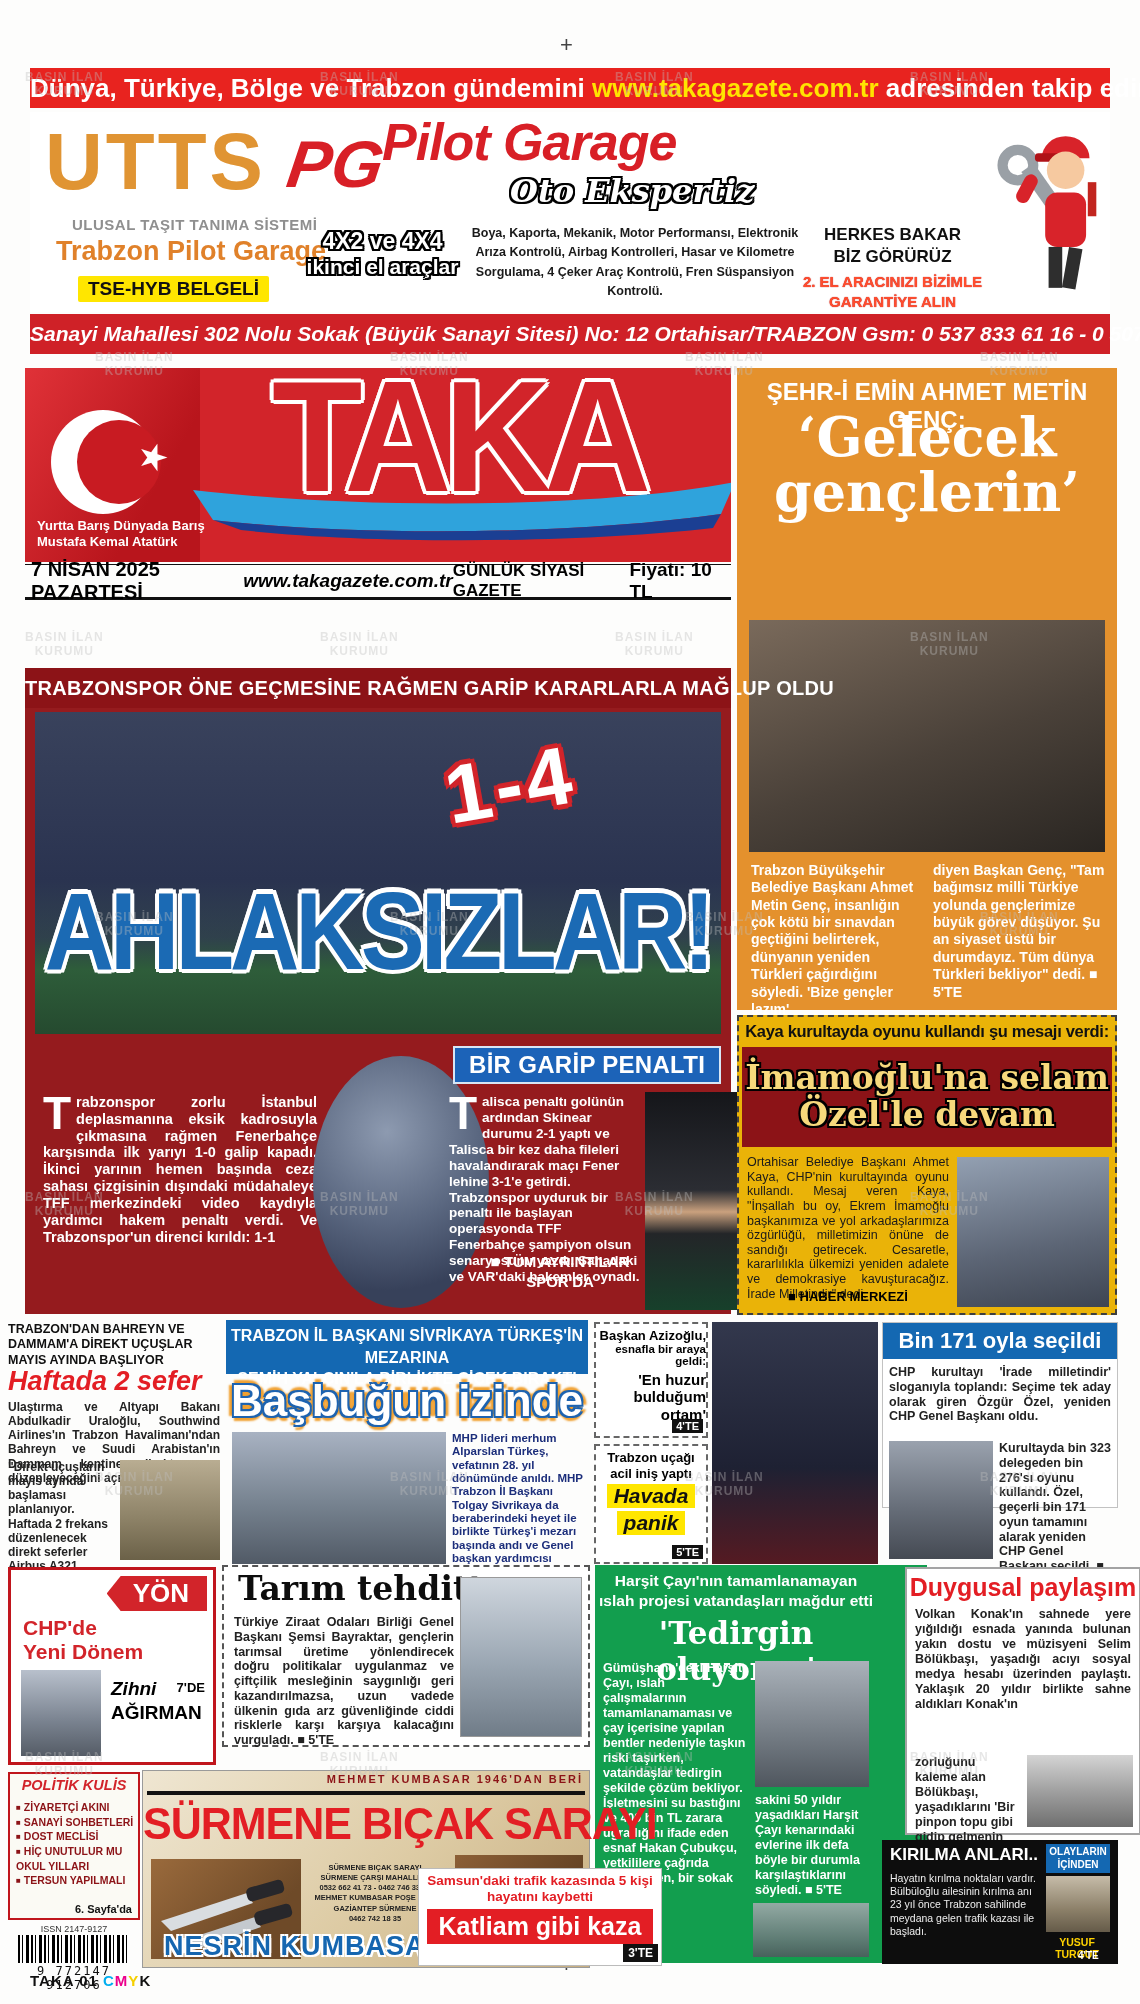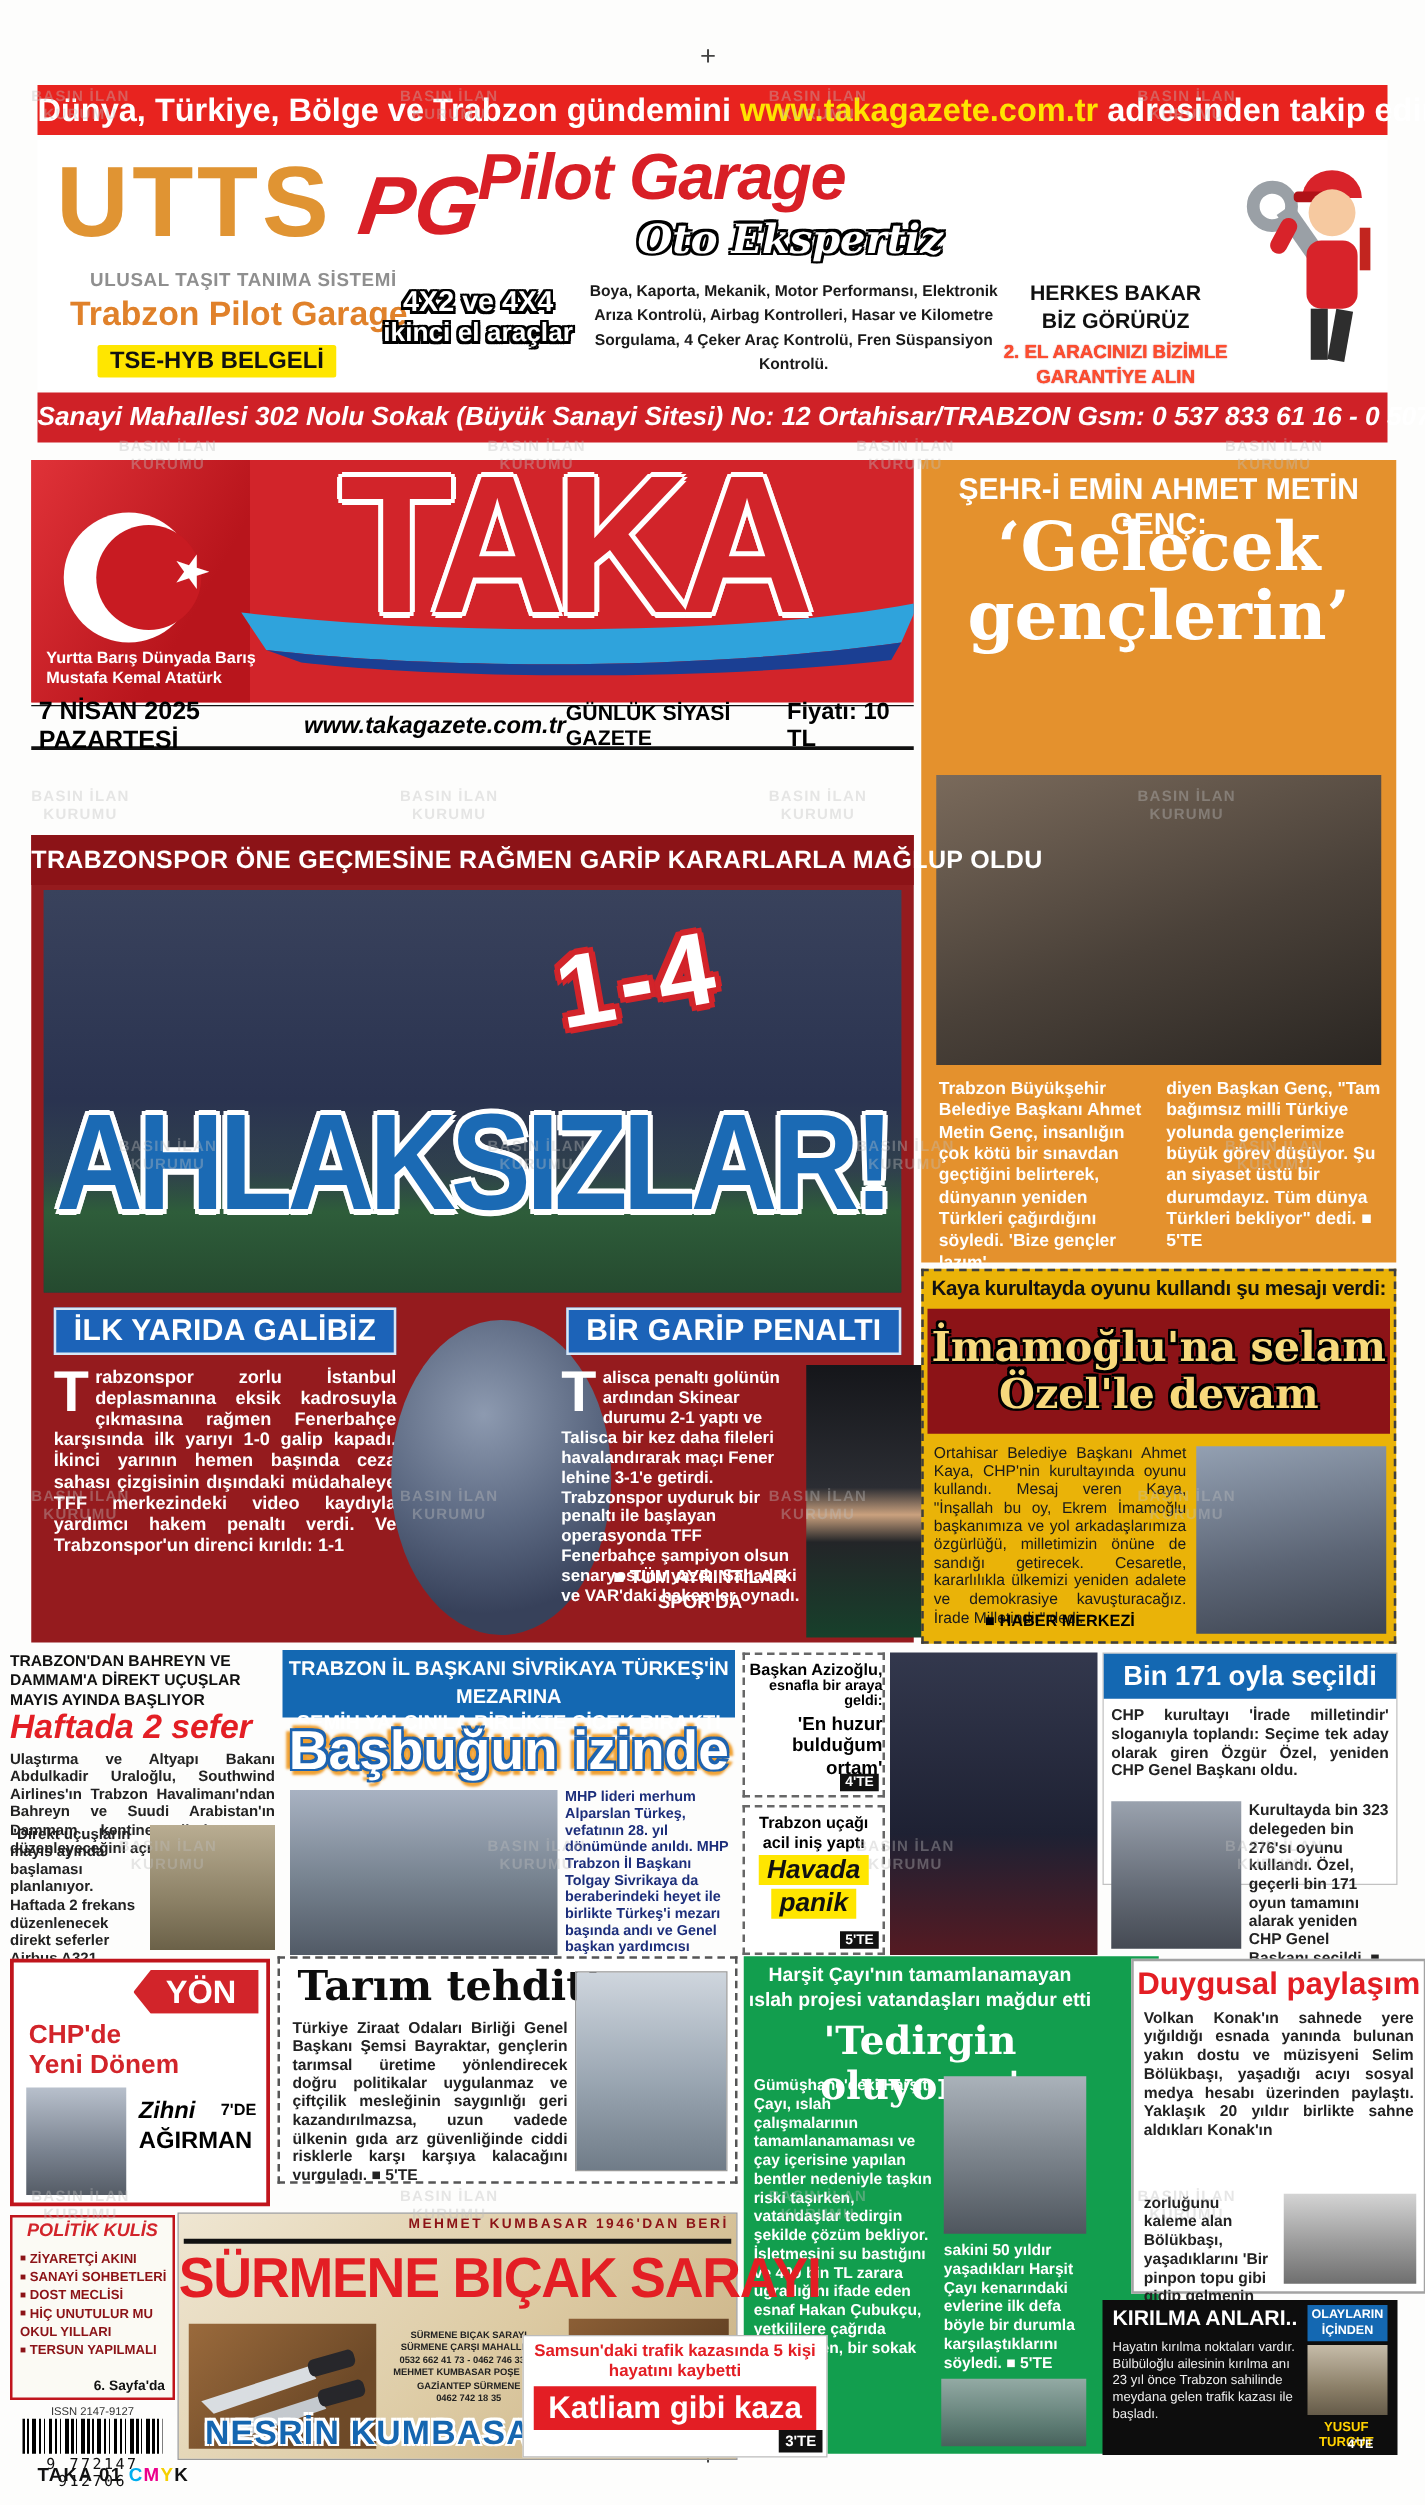--- a/index.html
+++ b/index.html
@@ -337,21 +337,20 @@
     <div class="lphoto abs"></div>
     <div class="abs cap1">Trabzon Büyükşehir Belediye Başkanı Ahmet Metin Genç, insanlığın çok kötü bir sınavdan geçtiğini belirterek, dünyanın yeniden Türkleri çağırdığını söyledi. 'Bize gençler lazım'</div>
     <div class="abs cap2">diyen Başkan Genç, "Tam bağımsız milli Türkiye yolunda gençlerimize büyük görev düşüyor. Şu an siyaset üstü bir durumdayız. Tüm dünya Türkleri bekliyor" dedi. ■ 5'TE</div>
   </div>
 
   <div class="abs" id="mainstory">
     <div class="abs" id="ms-kick">TRABZONSPOR ÖNE GEÇMESİNE RAĞMEN GARİP KARARLARLA MAĞLUP OLDU</div>
     <div class="abs" id="ms-photo"></div>
     <div class="abs" id="ms-score">1-4</div>
     <div class="abs ow" id="ms-head">AHLAKSIZLAR!</div>
-    <div class="abs ms-lbl" id="ms-lbl-l">İLK YARIDA GALİBİZ</div>
     <div class="abs drop" id="ms-txt-l">Trabzonspor zorlu İstanbul deplasmanına eksik kadrosuyla çıkmasına rağmen Fenerbahçe karşısında ilk yarıyı 1-0 galip kapadı. İkinci yarının hemen başında ceza sahası çizgisinin dışındaki müdahaleye TFF merkezindeki video kaydıyla yardımcı hakem penaltı verdi. Ve Trabzonspor'un direnci kırıldı: 1-1</div>
     <div class="abs" id="ms-circle"></div>
     <div class="abs ms-lbl" id="ms-lbl-r">BİR GARİP PENALTI</div>
     <div class="abs drop" id="ms-txt-r">Talisca penaltı golünün ardından Skinear durumu 2-1 yaptı ve Talisca bir kez daha fileleri havalandırarak maçı Fener lehine 3-1'e getirdi. Trabzonspor uyduruk bir penaltı ile başlayan operasyonda TFF Fenerbahçe şampiyon olsun senaryosunu yazdı. Sahadaki ve VAR'daki hakemler oynadı.</div>
     <div class="abs" id="ms-ref"></div>
     <div class="abs" id="ms-note">■ TÜM AYRINTILAR SPOR'DA</div>
   </div>
 
   <div class="abs" id="kaya">
     <div class="abs kk">Kaya kurultayda oyunu kullandı şu mesajı verdi:</div>

